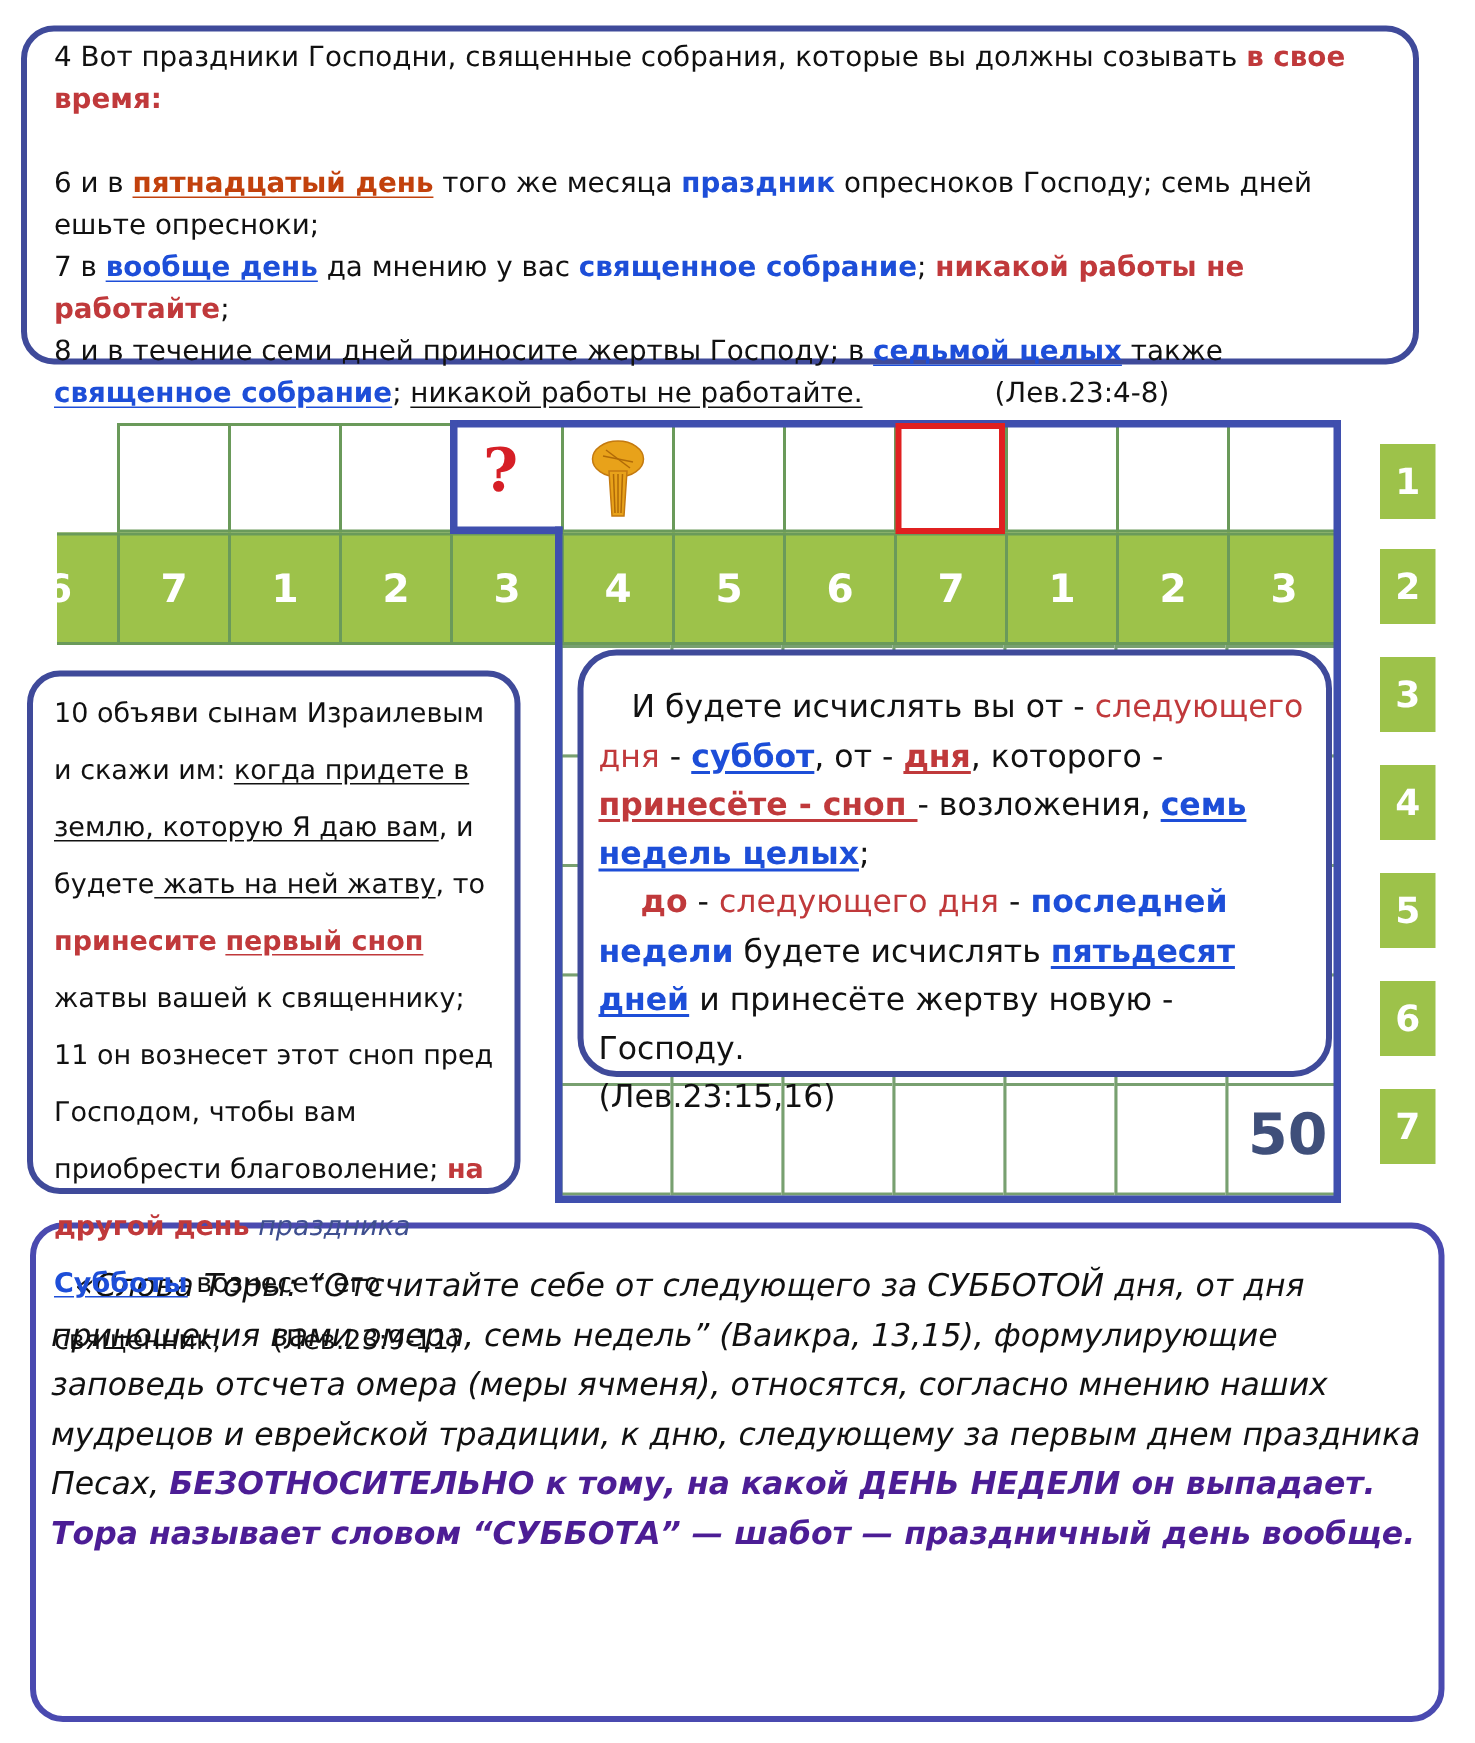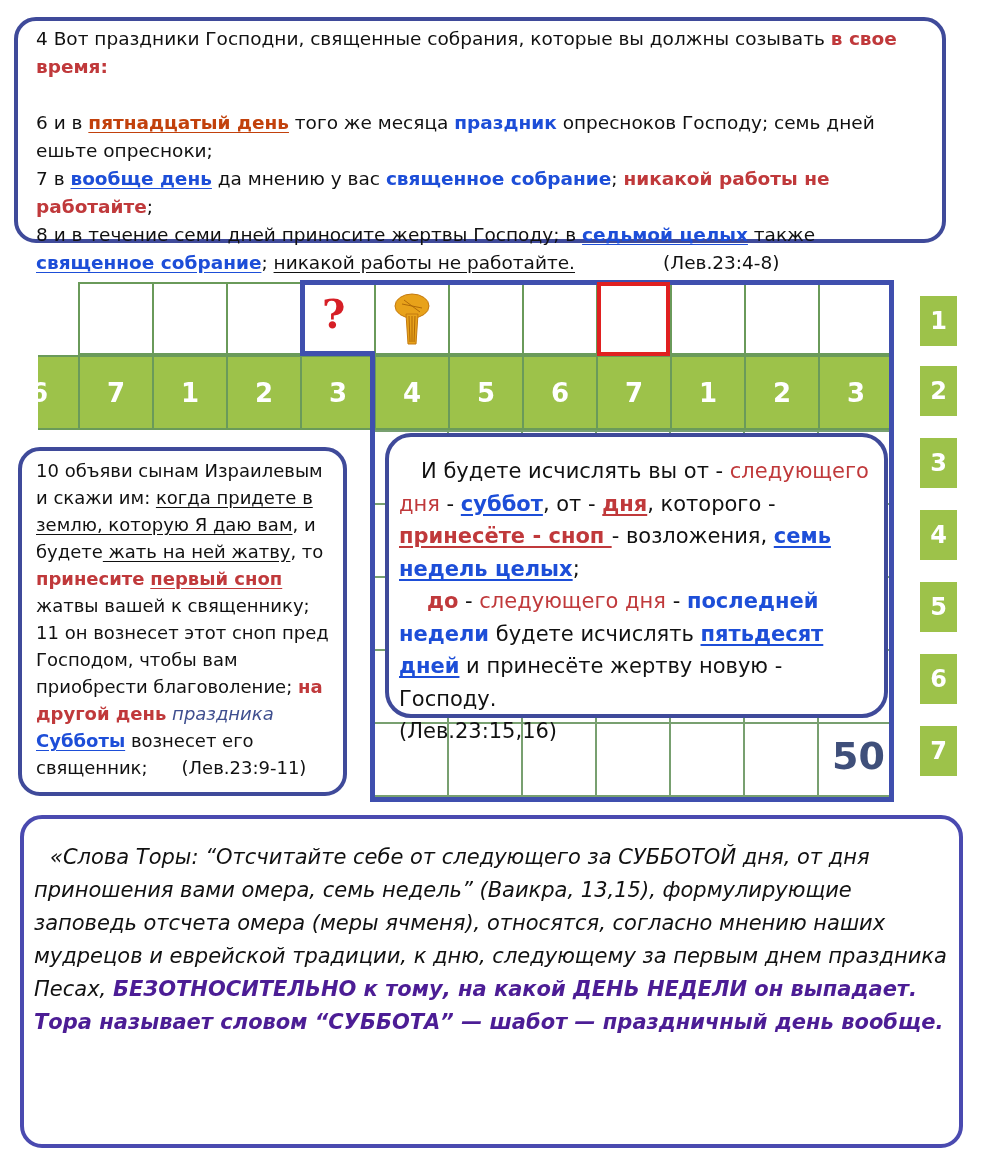--- a/index.html
+++ b/index.html
@@ -21,21 +21,21 @@
                 display:flex; align-items:center; justify-content:center;
                 font-family:"DejaVu Sans", sans-serif; }
   .cell.light { background:#fff; border-color:#78a070; }
   .blue-outline { position:absolute; background:#3f4fae; }
   .red-frame { position:absolute; border:4px solid #e02020; box-sizing:border-box; }
   .qmark { position:absolute; color:#d61f26; font-family:"DejaVu Serif", serif; font-weight:bold; font-size:40px; }
   .badge { position:absolute; left:920px; width:37px; height:50px; background:#9dc24a; color:#fff;
            font-weight:bold; font-size:24px; display:flex; align-items:center; justify-content:center; }
 
   .left-box { left:18px; top:447px; width:329px; height:349px; padding:6px 10px 0 14px;
-              font-size:18px; line-height:27px; }
+              font-size:18px; line-height:38px; }
   .center-box { left:385px; top:433px; width:503px; height:285px; padding:18px 8px 0 10px;
                 font-size:21px; line-height:32.5px; border-radius:26px; }
   .it-blue { color:#3f4f8f; font-style:italic; }
   .c-red { color:#c0393b; }
   .fifty { position:absolute; left:832px; top:734px; font-size:38px; font-weight:bold; color:#3f4f7a; }
 
   .quote-box { left:20px; top:815px; width:943px; height:333px; padding:22px 12px 0 10px;
                font-size:21px; line-height:33px; font-style:italic; border-color:#4a4ab0; }
   .q-strong { font-weight:bold; color:#4c1d95; }
   .url { position:absolute; left:10px; top:278px; font-size:15px; font-style:italic; color:#111; }

